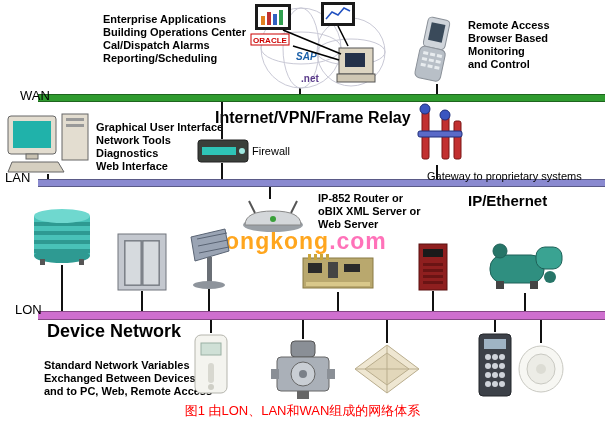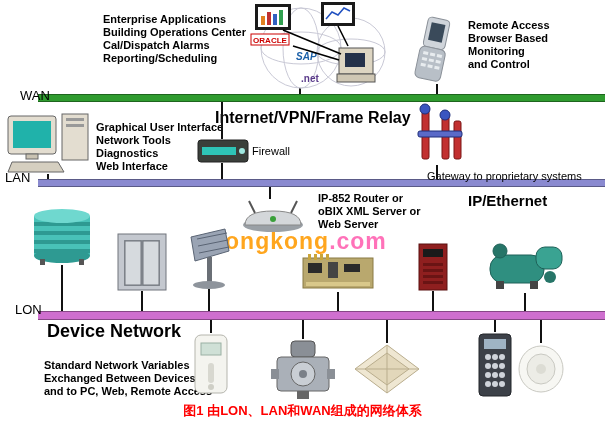--- a/index.html
+++ b/index.html
@@ -15,21 +15,21 @@
   .bus-lon { background: var(--lon-bar, #cf6fcf); }
   .bus-label { position:absolute; font-size:13px; }
   .txt { position:absolute; font-size:11px; font-weight:bold; line-height:13px; }
   .plain { position:absolute; font-size:11px; line-height:13px; }
   .title { position:absolute; font-weight:bold; }
   .vline { position:absolute; width:2px; background:#111; }
   .watermark { position:absolute; font-size:23px; font-weight:bold; letter-spacing:1px; opacity:.88; }
   .wm-name { color: var(--watermark-orange, #ff9a00); }
   .wm-tld { color: var(--watermark-pink, #ff5fb0); }
   .caption { position:absolute; left:0; top:402px; width:605px; text-align:center;
-             font-size:13px; font-weight:bold; color: var(--caption, #ff0000); }
+             font-size:13px; font-weight:normal; color: var(--caption, #ff0000); }
 </style>
 </head>
 <body>
 
 <div class="canvas">
 
   <div class="bus bus-wan" style="top:94px;height:8px;"></div>
   <div class="bus bus-lan" style="top:179px;height:8px;"></div>
   <div class="bus bus-lon" style="top:311px;height:9px;"></div>
 

